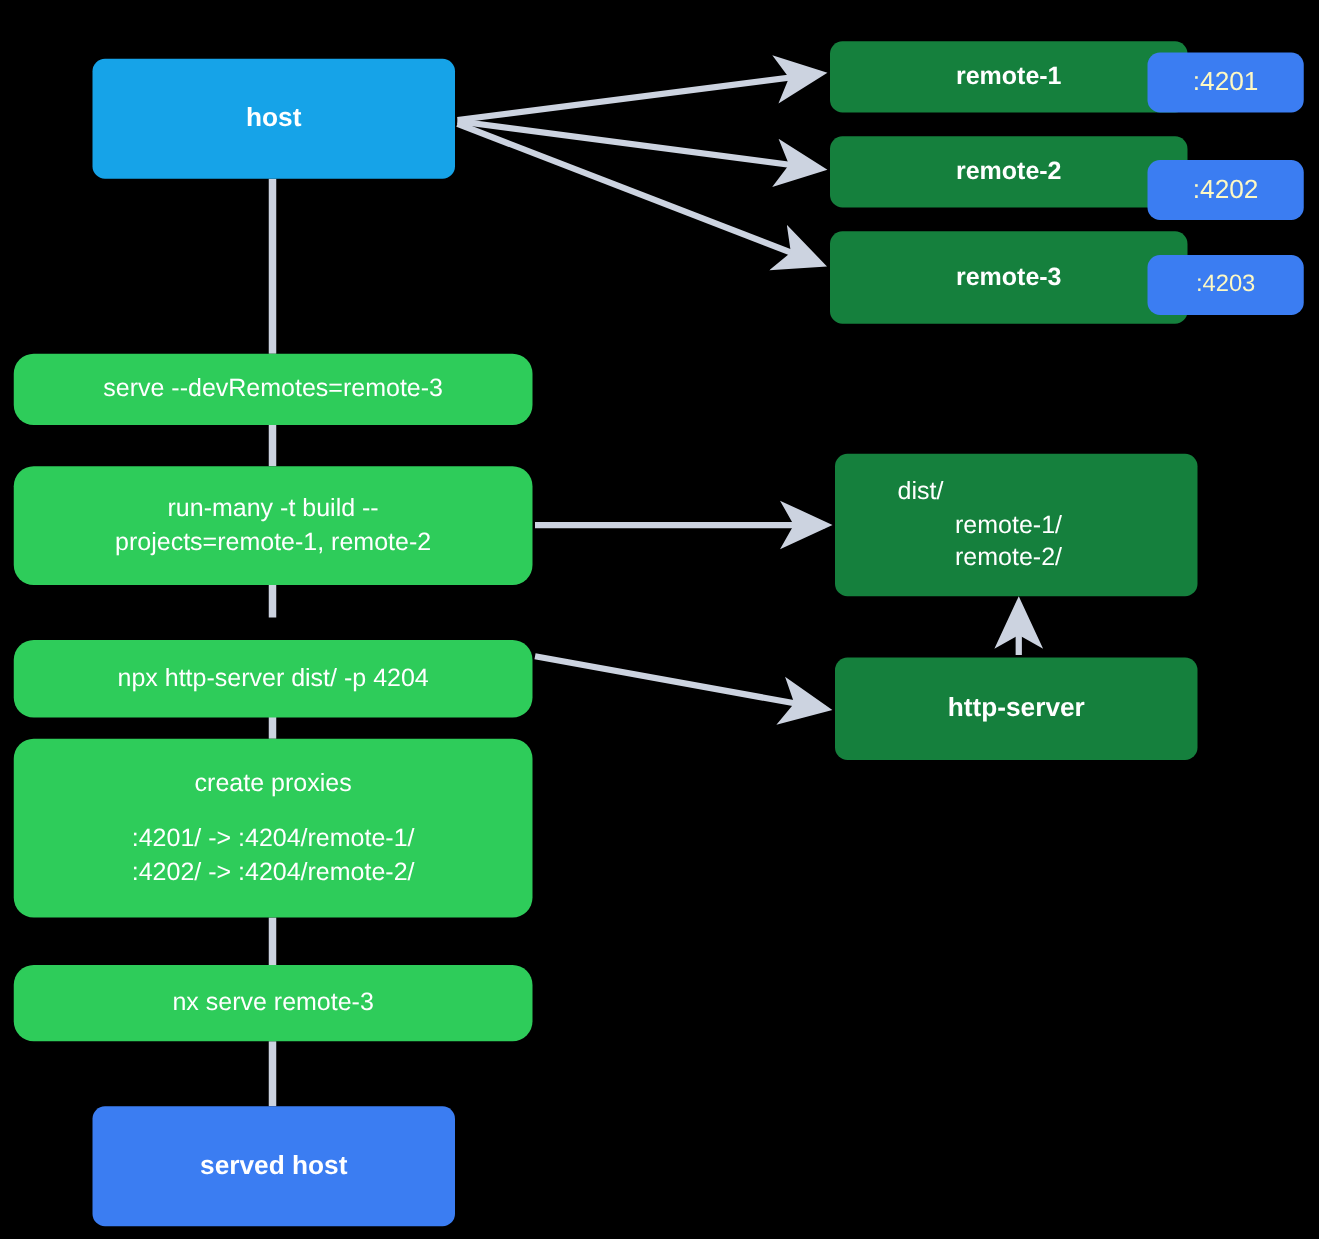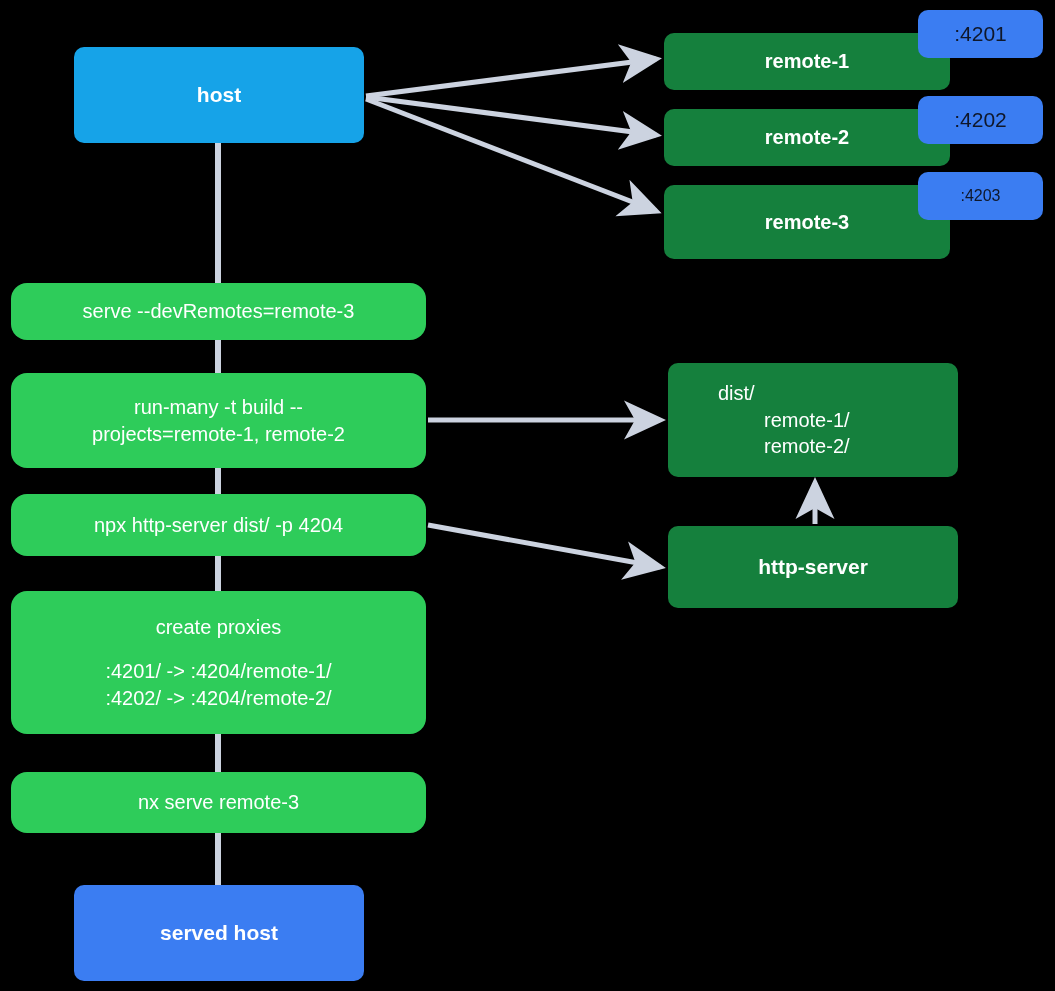--- a/index.html
+++ b/index.html
@@ -30,26 +30,27 @@
   }
   .node.bold{font-weight:bold;}
   .node-blue-host{background:#16a3e8;}
   .node-green{background:#2ecc5a;border-radius:16px;}
   .node-gray{background:#15803d;}
   .node-blue-served{background:#3b7df2;}
   .badge{
     position:absolute;
     box-sizing:border-box;
     background:#3b7df2;
-    color:#0f172a;
+    color:#fef9c3;
     border-radius:10px;
     display:flex;
     align-items:center;
     justify-content:center;
     z-index:5;
+    margin-top:32px;
   }
   .label-lines{display:block;}
   .label-lines .ln{display:block;white-space:pre;}
   .dist-body{
     align-items:flex-start;
     justify-content:center;
     text-align:left;
     padding-left:26px;
   }
   .dist-body .ln{display:block;white-space:pre;margin-left:24px;}
@@ -109,36 +110,36 @@
   <div class="node node-gray bold" style="left:664px;top:109px;width:286px;height:57px;font-size:20px;">
     <span>remote-2</span>
   </div>
   <div class="badge" style="left:918px;top:96px;width:125px;height:48px;font-size:21px;">
     <span>:4202</span>
   </div>
 
   <div class="node node-gray bold" style="left:664px;top:185px;width:286px;height:74px;font-size:20px;">
     <span>remote-3</span>
   </div>
-  <div class="badge" style="left:918px;top:172px;width:125px;height:48px;font-size:16px;">
+  <div class="badge" style="left:918px;top:172px;width:125px;height:48px;font-size:19px;">
     <span>:4203</span>
   </div>
 
   <div class="node node-green" style="left:11px;top:283px;width:415px;height:57px;font-size:20px;">
     <span>serve --devRemotes=remote-3</span>
   </div>
 
   <div class="node node-green" style="left:11px;top:373px;width:415px;height:95px;font-size:20px;">
     <span class="label-lines">
       <span class="ln">run-many -t build --</span>
       <span class="ln">projects=remote-1, remote-2</span>
     </span>
   </div>
 
-  <div class="node node-green" style="left:11px;top:494px;width:415px;height:62px;font-size:20px;">
+  <div class="node node-green" style="left:11px;top:512px;width:415px;height:62px;font-size:20px;">
     <span>npx http-server dist/ -p 4204</span>
   </div>
 
   <div class="node node-green" style="left:11px;top:591px;width:415px;height:143px;font-size:20px;">
     <span class="label-lines">
       <span class="ln">create proxies</span>
     </span>
     <span class="gap"></span>
     <span class="label-lines">
       <span class="ln">:4201/ -&gt; :4204/remote-1/</span>

